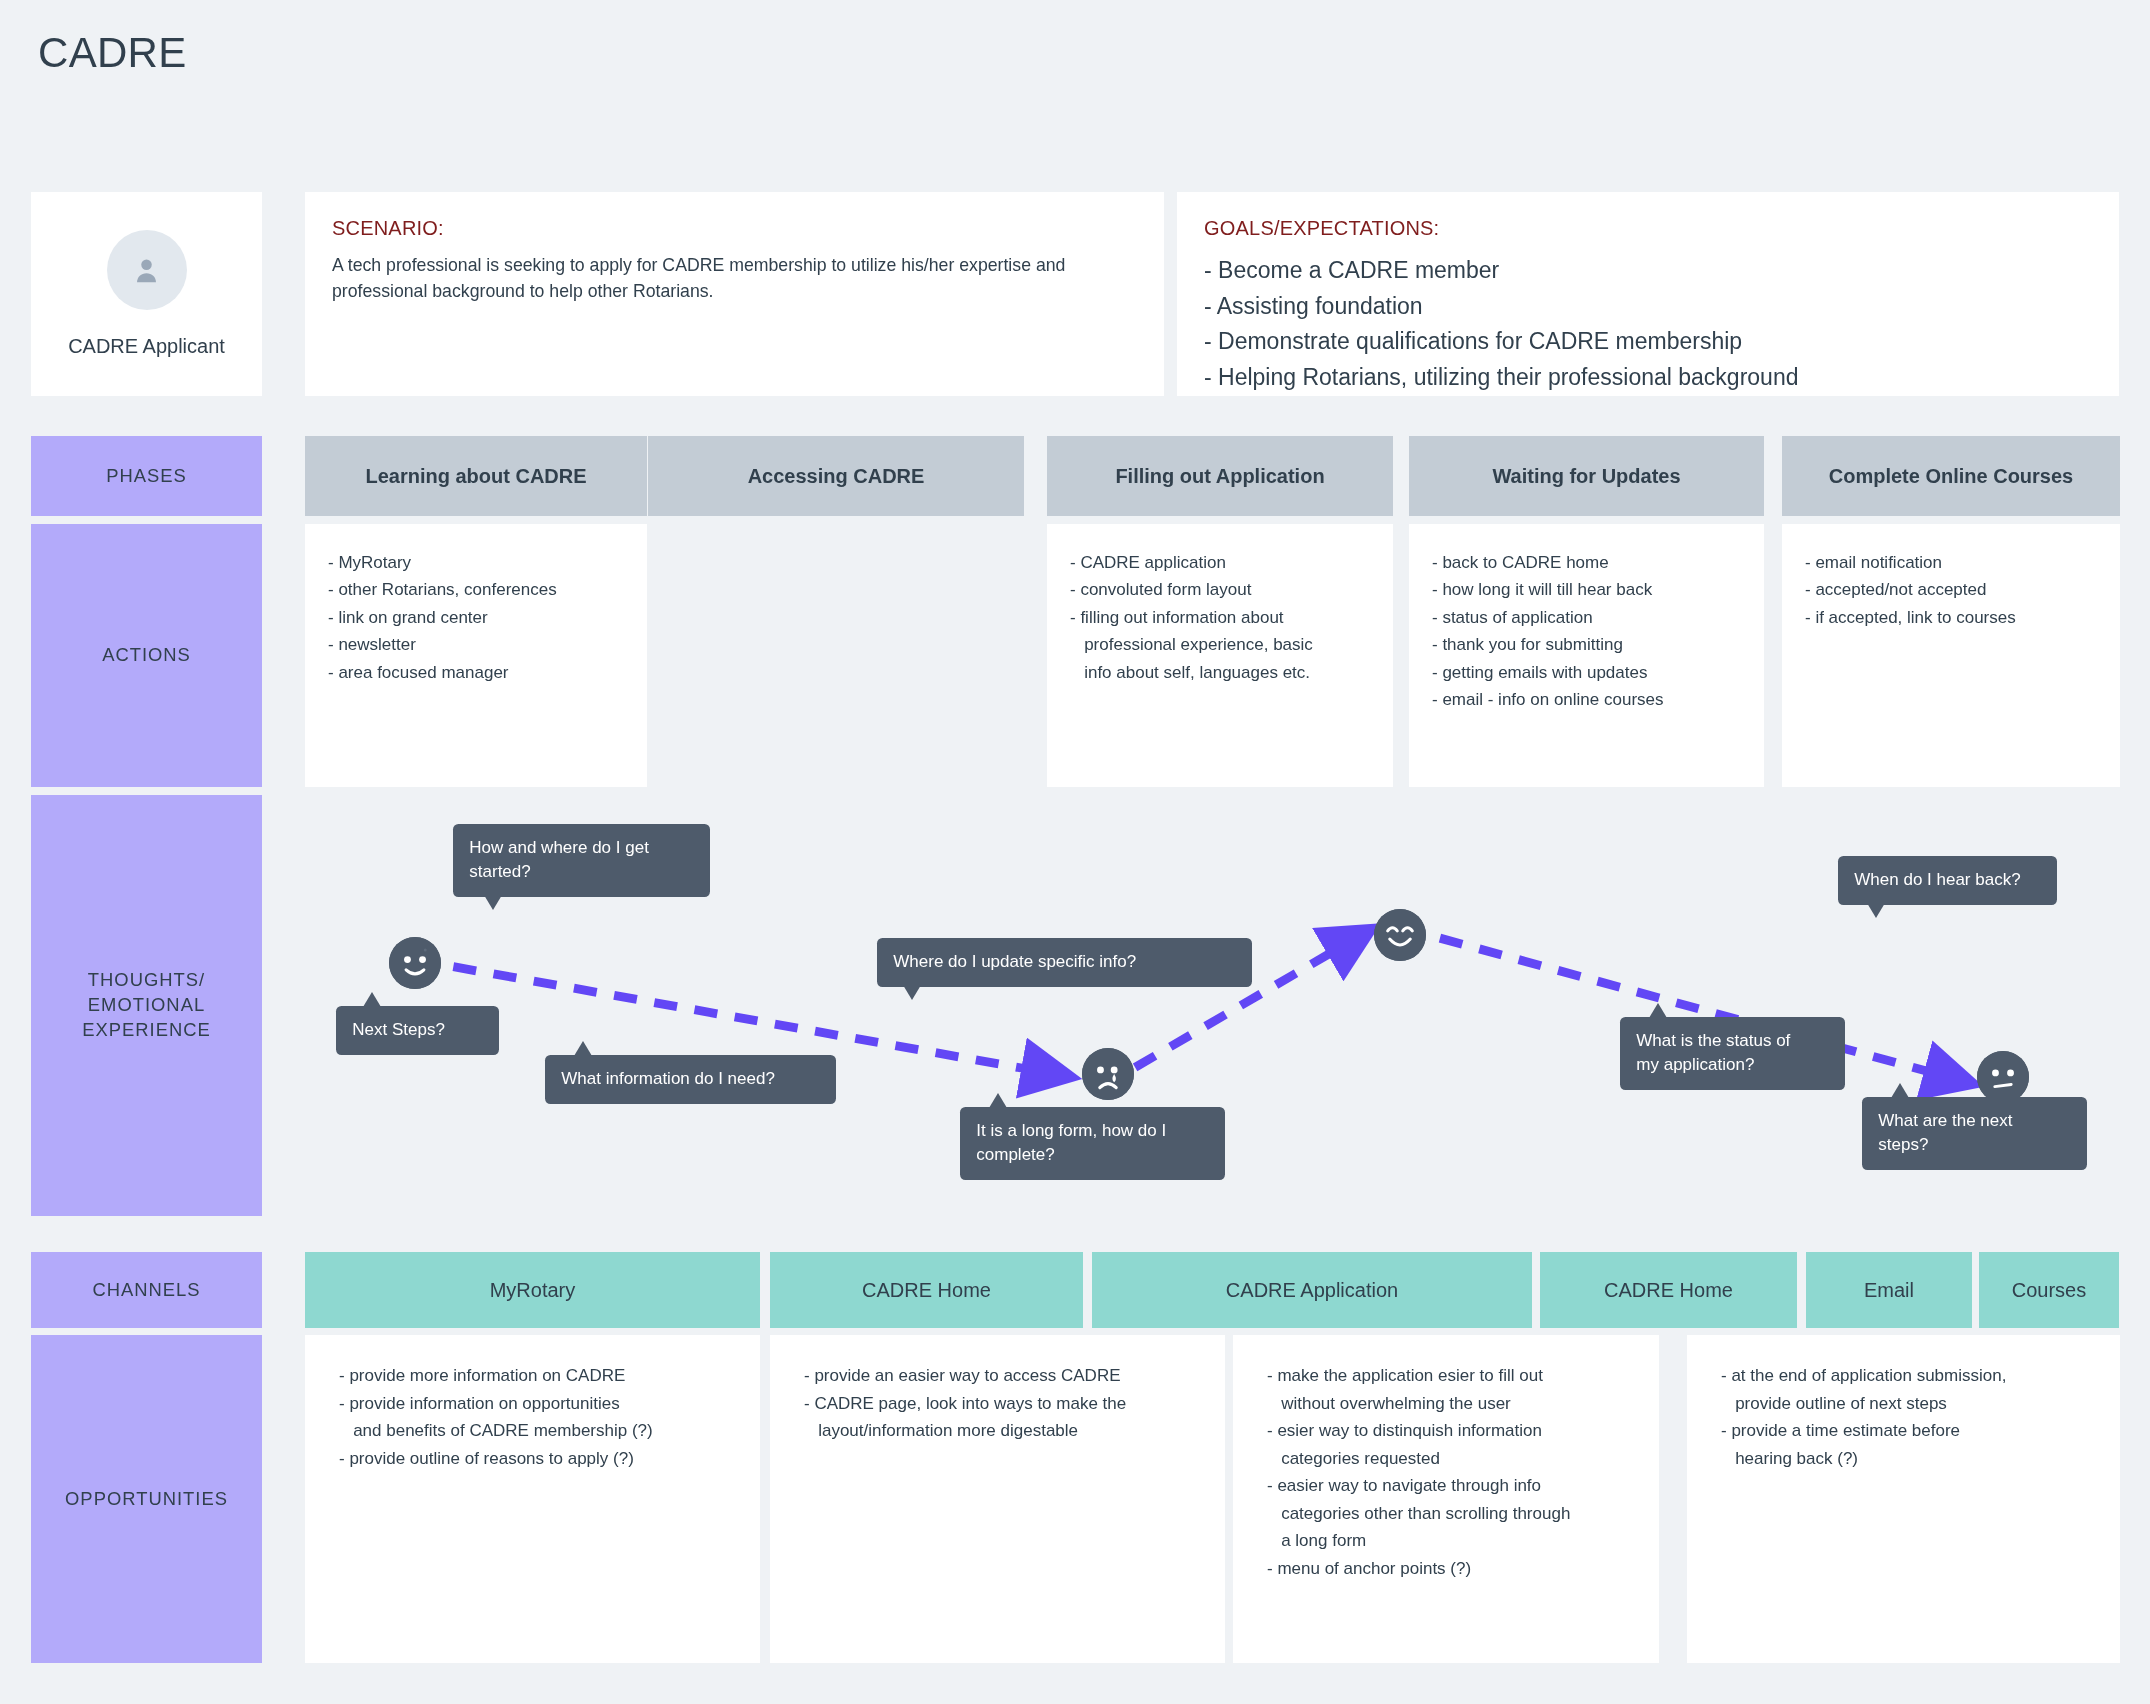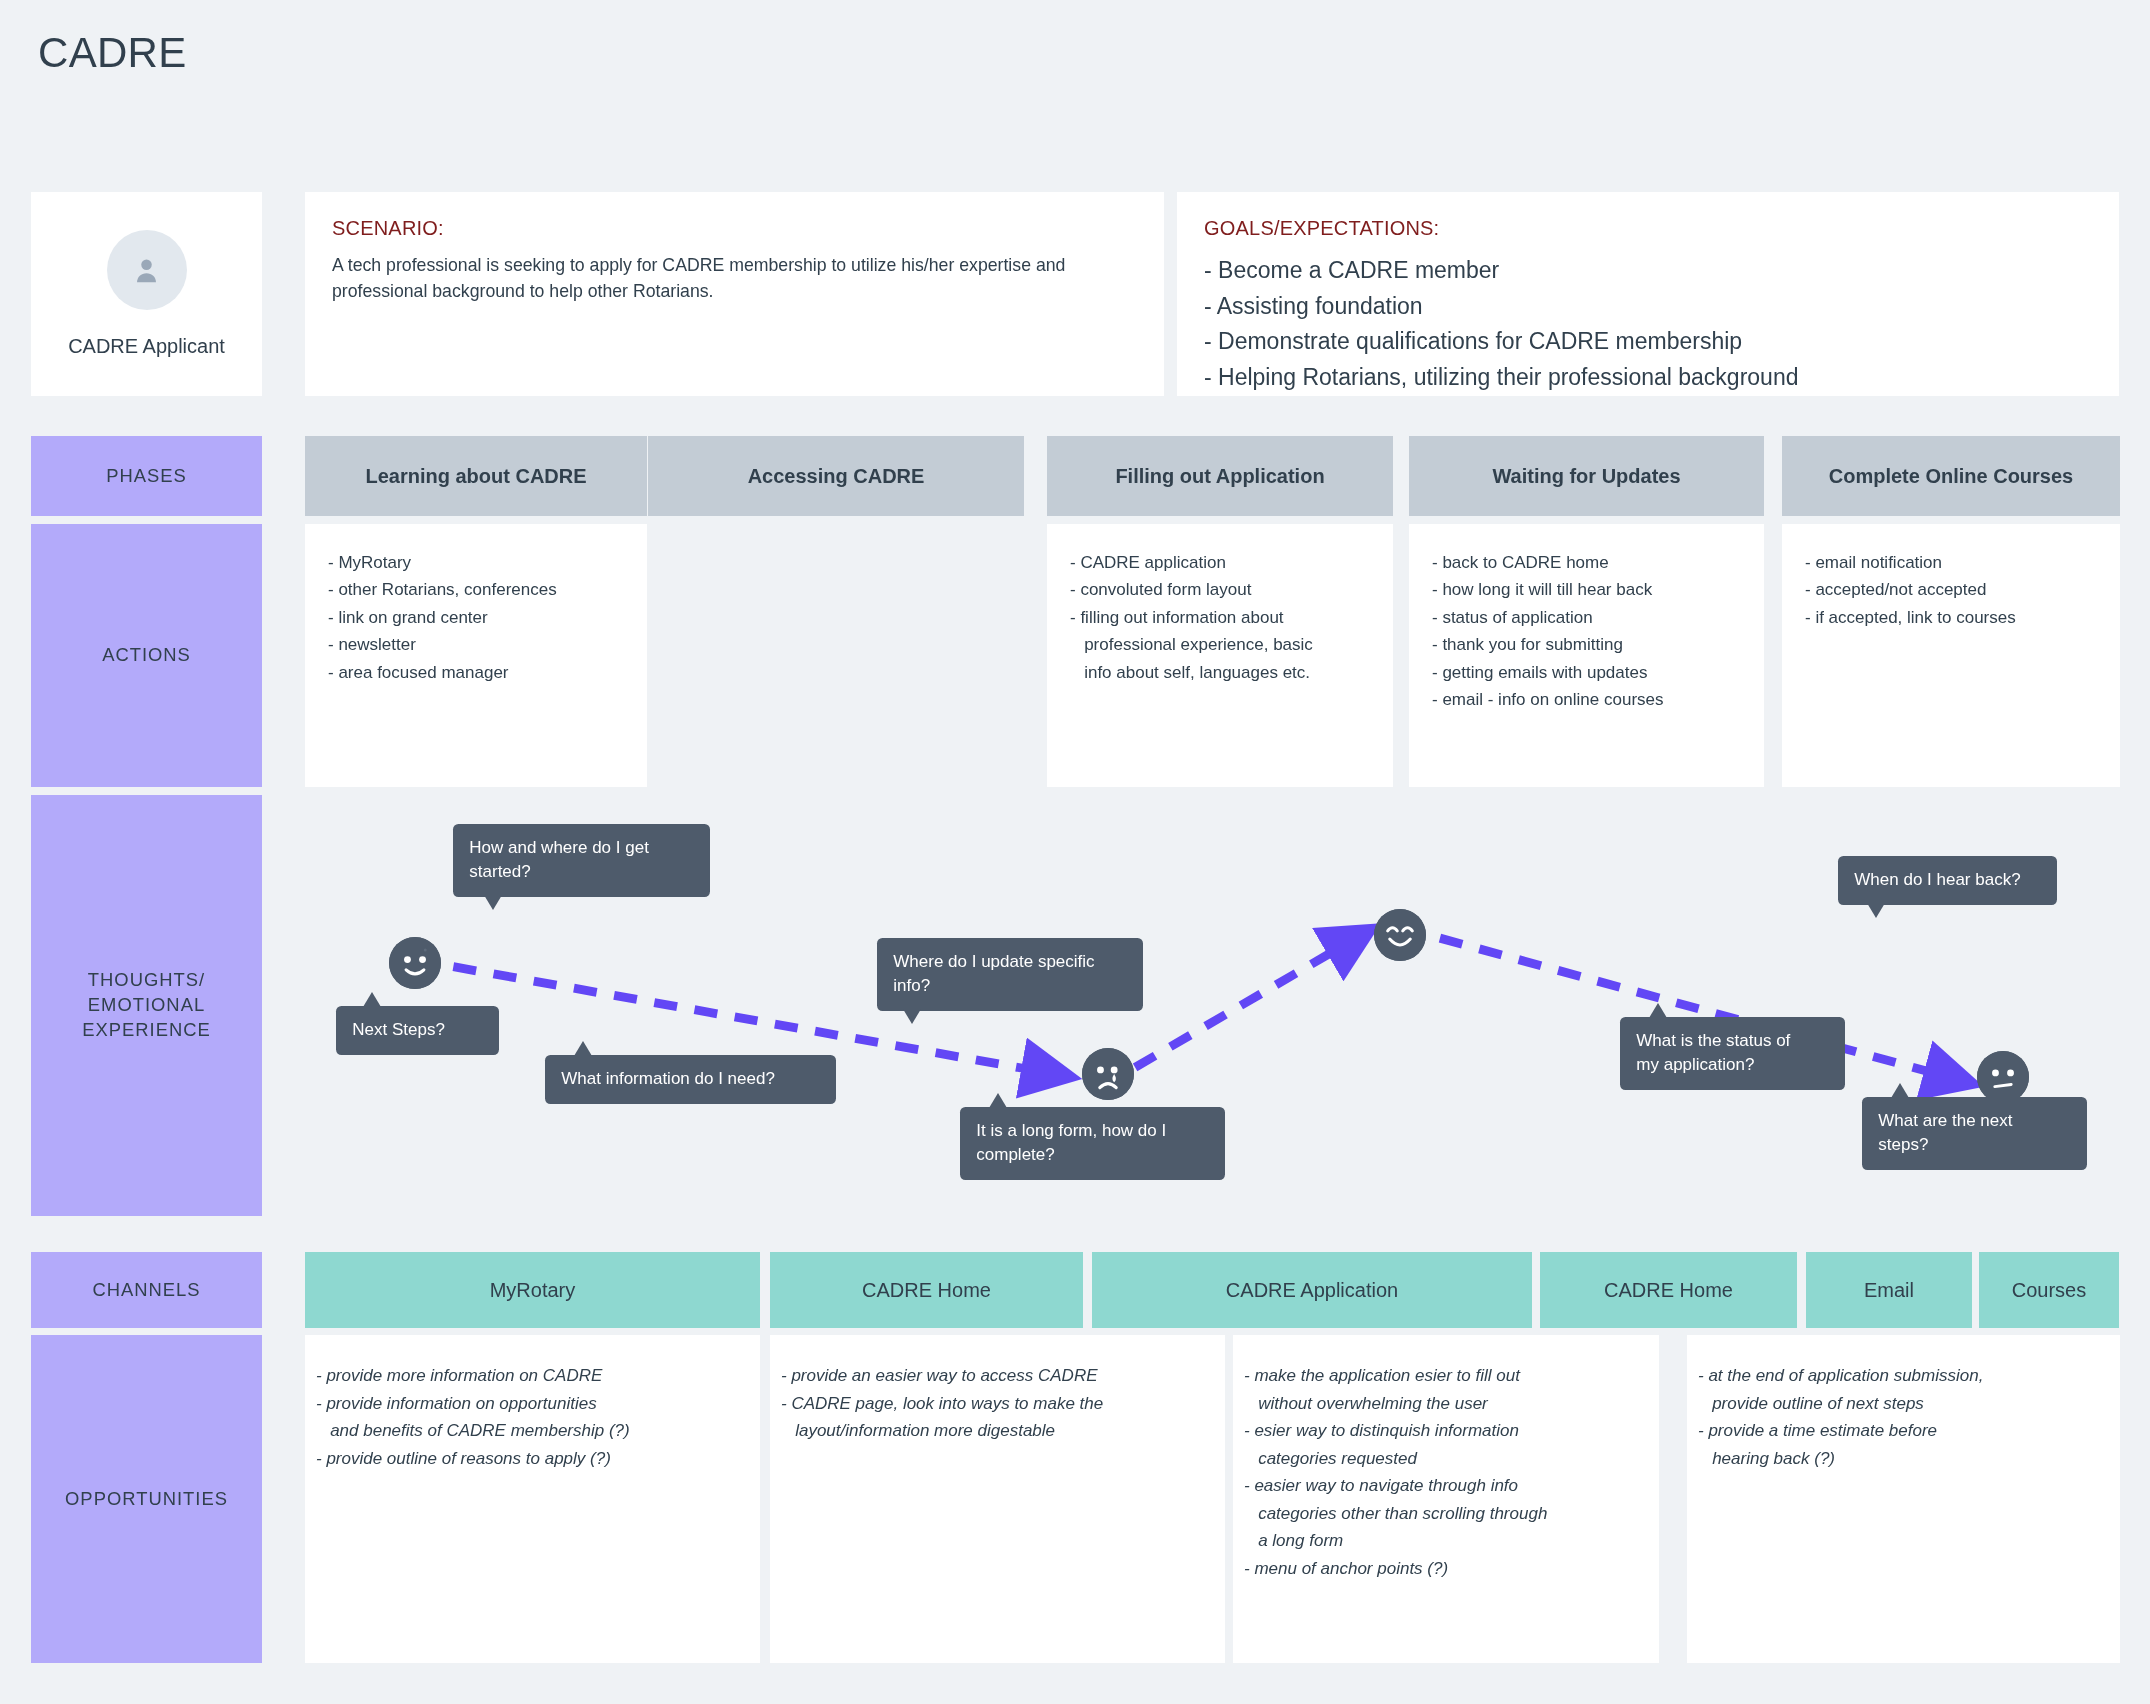--- a/index.html
+++ b/index.html
@@ -114,21 +114,21 @@
   .channel-cell {
     position: absolute; top: 1252px; height: 76px;
     background: #8ed8d0;
     display: flex; align-items: center; justify-content: center;
     font-size: 20px; color: #31404d; text-align: center;
   }
 
   
   .opp-cell {
     position: absolute; top: 1335px; height: 328px;
-    background: #ffffff; padding: 27px 11px; font-style: italic;
+    background: #ffffff; padding: 27px 34px;
   }
   .opp-cell .bullet-line { font-size: 17px; line-height: 1.62; }
 </style>
 </head>
 <body>
 
 <div class="page">
 
   <div class="title">CADRE</div>
 
@@ -248,21 +248,21 @@
       </svg>
     </div>
 
     <div class="bubble tail-down" style="left:148px;top:29px;width:257px;">How and where do I get
 started?<span class="tail" style="left:31px;"></span></div>
 
     <div class="bubble tail-up" style="left:31px;top:211px;width:163px;">Next Steps?<span class="tail" style="left:27px;"></span></div>
 
     <div class="bubble tail-up" style="left:240px;top:260px;width:291px;">What information do I need?<span class="tail" style="left:29px;"></span></div>
 
-    <div class="bubble tail-down" style="left:572px;top:143px;width:266px;">Where do I update specific info?<span class="tail" style="left:26px;"></span></div>
+    <div class="bubble tail-down" style="left:572px;top:143px;width:375px;">Where do I update specific info?<span class="tail" style="left:26px;"></span></div>
 
     <div class="bubble tail-up" style="left:655px;top:312px;width:265px;">It is a long form, how do I
 complete?<span class="tail" style="left:29px;"></span></div>
 
 
     <div class="bubble tail-down" style="left:1533px;top:61px;width:219px;">When do I hear back?<span class="tail" style="left:29px;"></span></div>
 
     <div class="bubble tail-up" style="left:1315px;top:222px;width:225px;">What is the status of
 my application?<span class="tail" style="left:29px;"></span></div>
 

